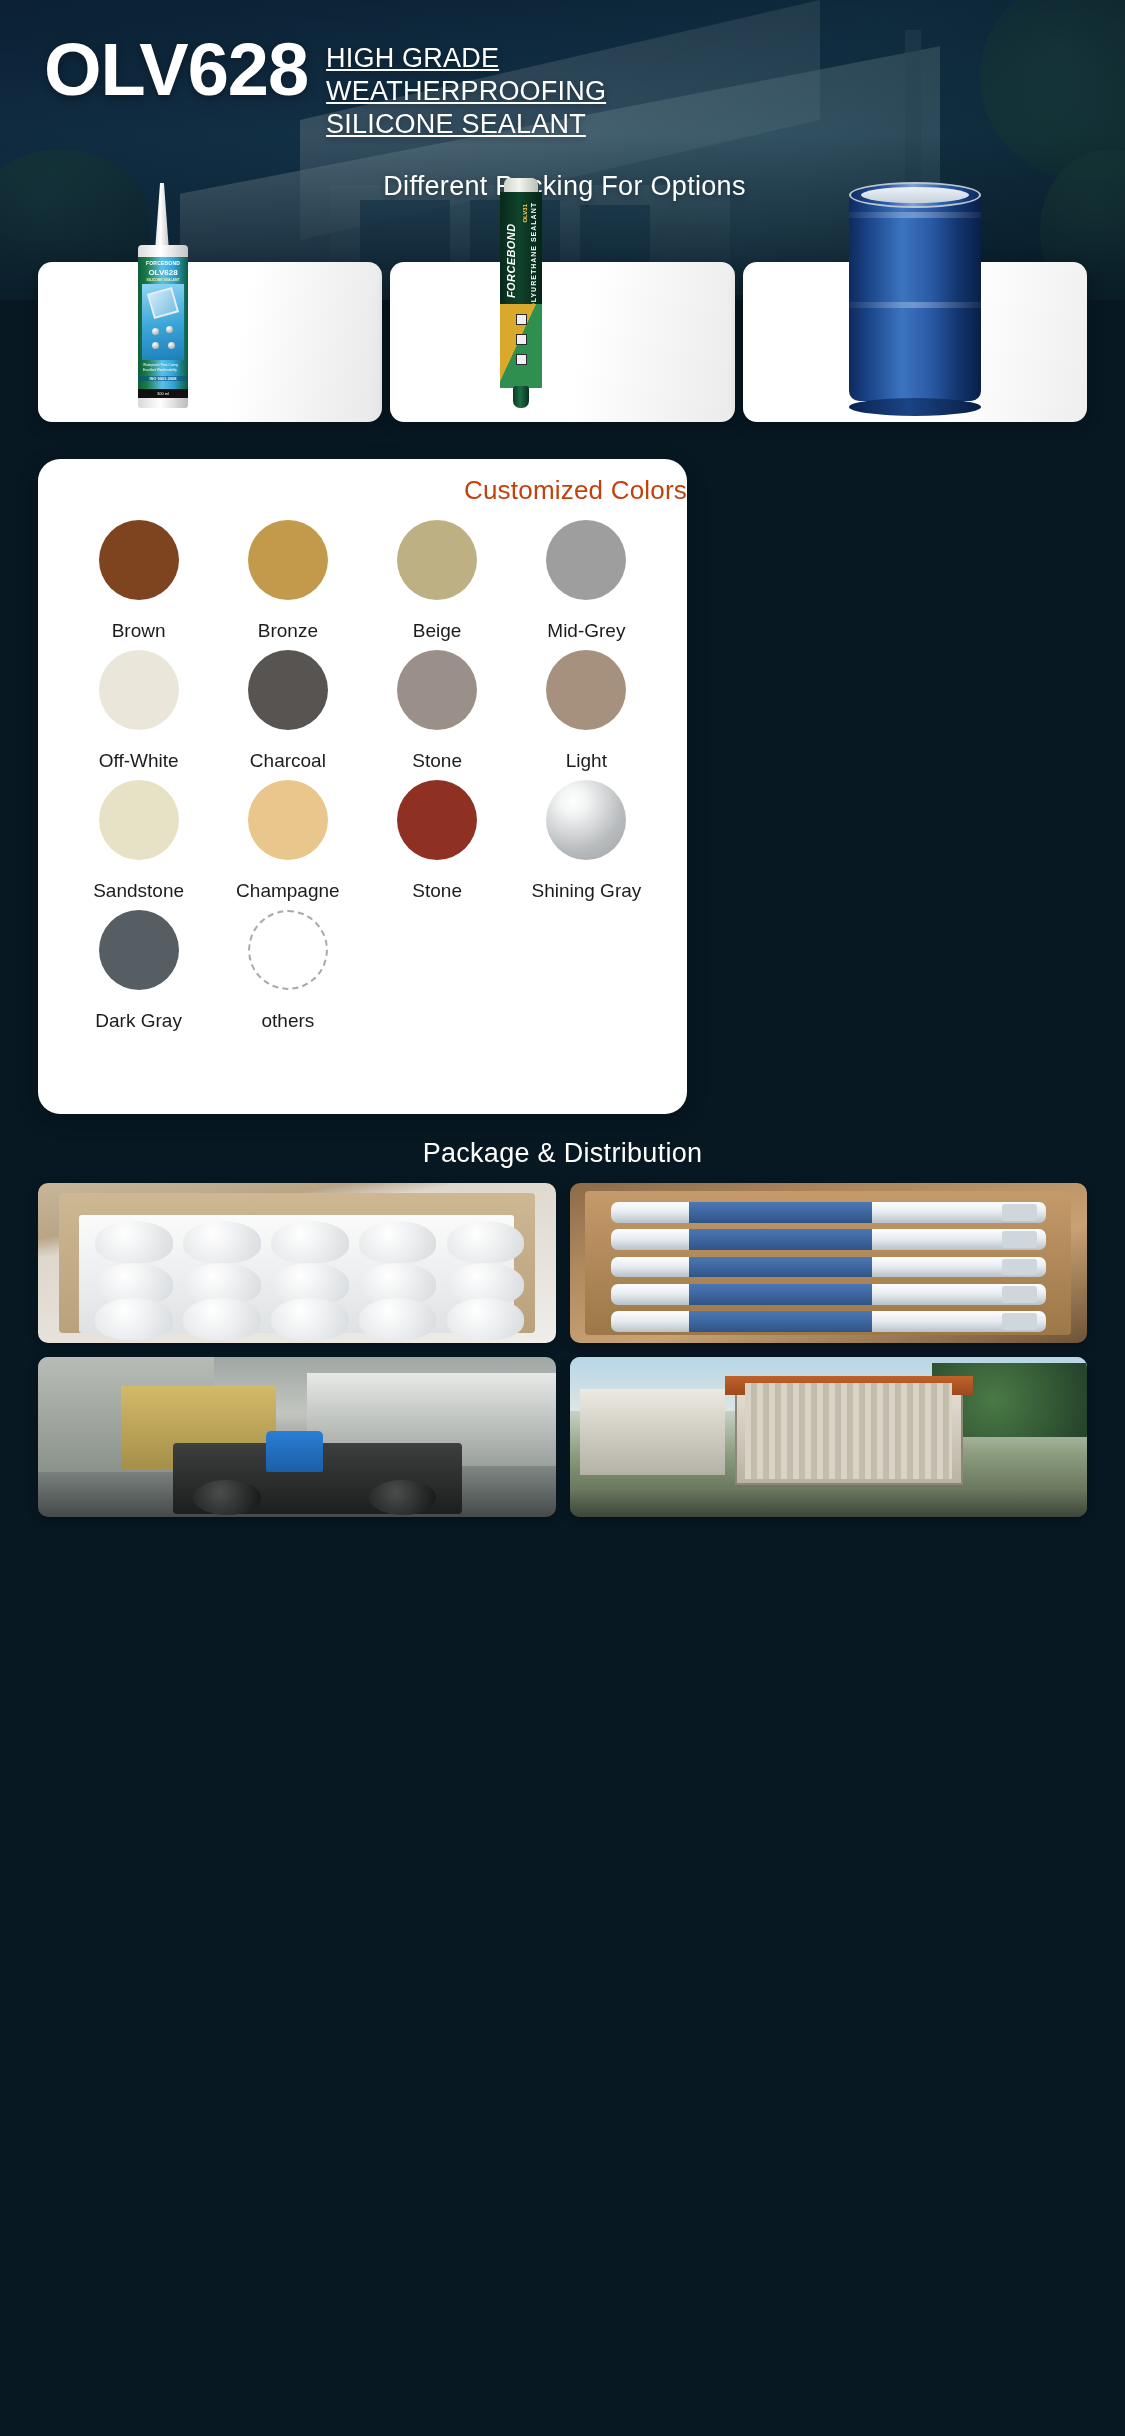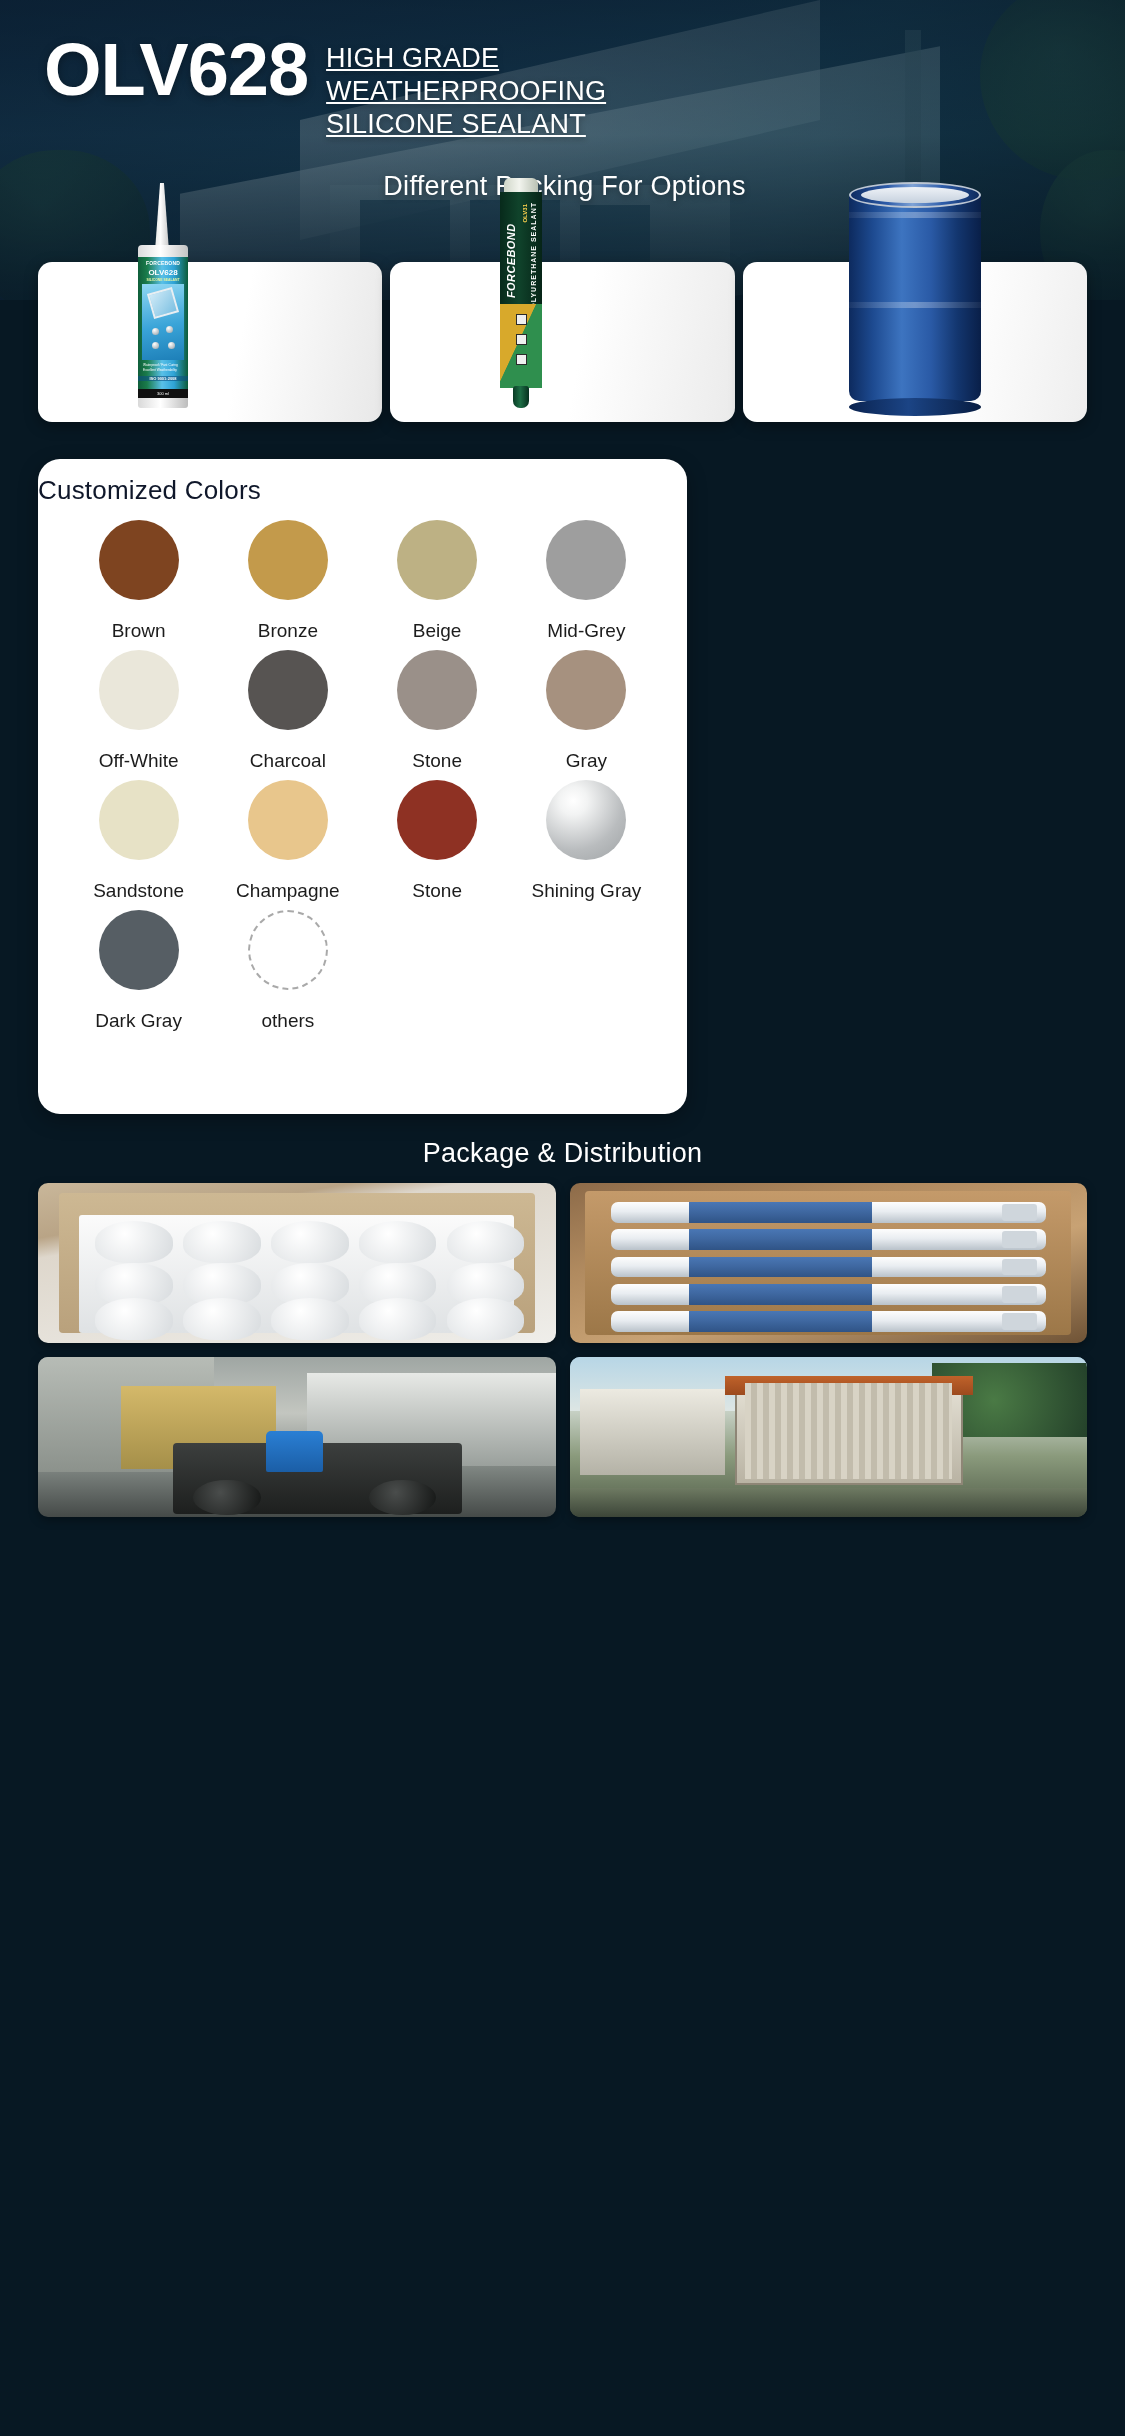--- a/index.html
+++ b/index.html
@@ -135,21 +135,21 @@
     background: linear-gradient(90deg,#0a2350,#1b4485 45%,#081d42); }
   .pail-rim { position:absolute; left:0; width:132px; height:6px;
     background: linear-gradient(90deg,rgba(255,255,255,.05),rgba(255,255,255,.30),rgba(255,255,255,.05)); }
 
   
   .colors-card {
     position: absolute; left: 38px; top: 459px; width: 649px; height: 655px;
     background: #ffffff; border-radius: 22px; box-shadow: 0 6px 20px rgba(0,0,0,.3);
   }
   .colors-title {
-    text-align: left; font-size: 26px; color: #0f172a; padding-top: 16px; letter-spacing: .2px;
+    text-align: right; font-size: 26px; color: #c2410c; padding-top: 16px; letter-spacing: .2px;
   }
   .swatch-grid {
     margin: 14px 26px 0 26px; display: grid; grid-template-columns: repeat(4, 1fr);
     row-gap: 8px;
   }
   .swatch-cell { display: flex; flex-direction: column; align-items: center; }
   .swatch { width: 80px; height: 80px; border-radius: 50%; }
   .swatch.dashed { background: none !important; border: 2px dashed #a9a9a9; }
   .swatch-label { margin-top: 20px; font-size: 19px; color: #1c1c1c; white-space: nowrap; }
 
@@ -334,21 +334,21 @@
         <div class="swatch-cell">
           <div class="swatch" style="background: rgb(87, 84, 82);"></div>
           <div class="swatch-label">Charcoal</div>
         </div>
         <div class="swatch-cell">
           <div class="swatch" style="background: rgb(154, 144, 137);"></div>
           <div class="swatch-label">Stone</div>
         </div>
         <div class="swatch-cell">
           <div class="swatch" style="background: rgb(166, 145, 127);"></div>
-          <div class="swatch-label">Gray</div>
+          <div class="swatch-label">Light</div>
         </div>
         <div class="swatch-cell">
           <div class="swatch" style="background: rgb(231, 226, 198);"></div>
           <div class="swatch-label">Sandstone</div>
         </div>
         <div class="swatch-cell">
           <div class="swatch" style="background: rgb(232, 198, 140);"></div>
           <div class="swatch-label">Champagne</div>
         </div>
         <div class="swatch-cell">

